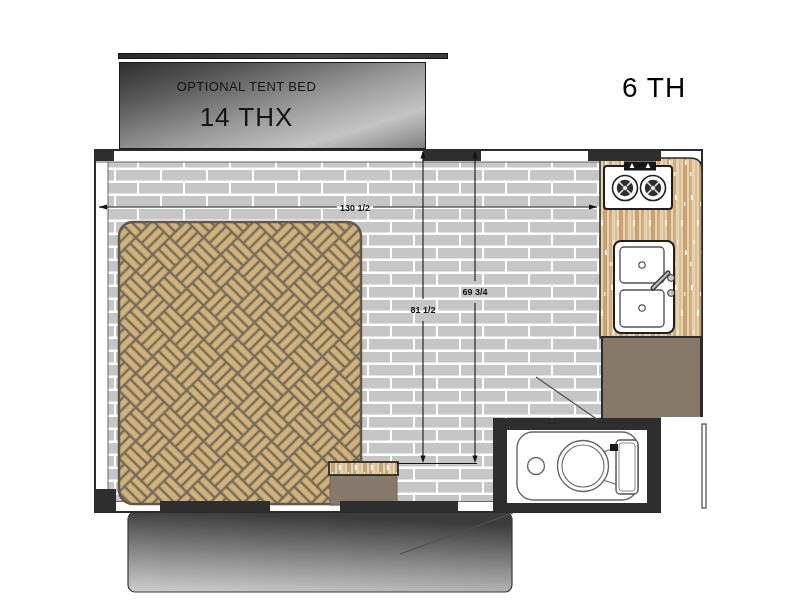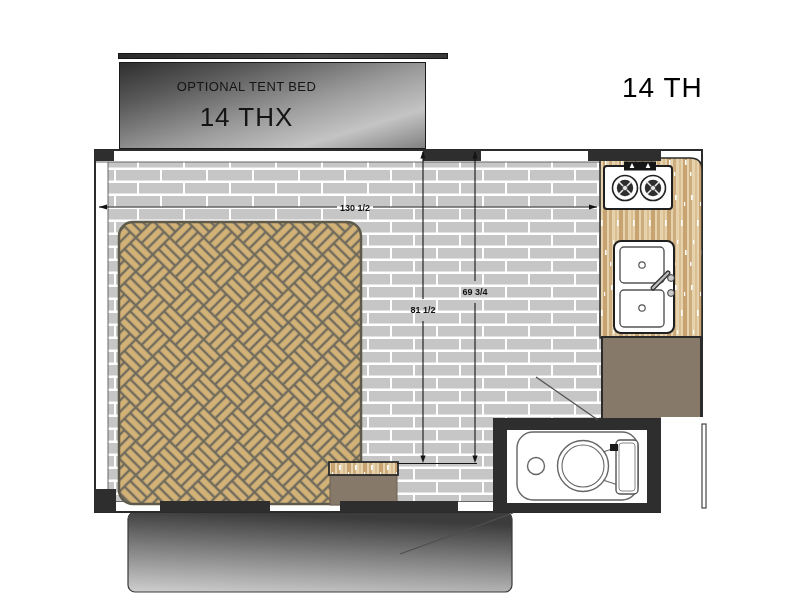--- a/index.html
+++ b/index.html
@@ -23,21 +23,21 @@
 
 <div class="canvas">
 
   <div class="roof-bar"></div>
 
   <div class="tent-box">
     <div class="tent-title">OPTIONAL TENT BED</div>
     <div class="tent-model">14 THX</div>
   </div>
 
-  <div class="model-label">14 TH</div>
+  <div class="model-label">6 TH</div>
 
   <svg width="800" height="603" viewBox="0 0 800 603">
     <defs>
       <pattern id="brick" width="92" height="26" patternUnits="userSpaceOnUse">
         <rect width="92" height="26" fill="#ffffff"></rect>
         <rect x="1" y="1" width="44" height="10.5" fill="#c6c6c6"></rect>
         <rect x="47" y="1" width="44" height="10.5" fill="#c6c6c6"></rect>
         <rect x="-22" y="14" width="44" height="10.5" fill="#c6c6c6"></rect>
         <rect x="24" y="14" width="44" height="10.5" fill="#c6c6c6"></rect>
         <rect x="70" y="14" width="44" height="10.5" fill="#c6c6c6"></rect>

